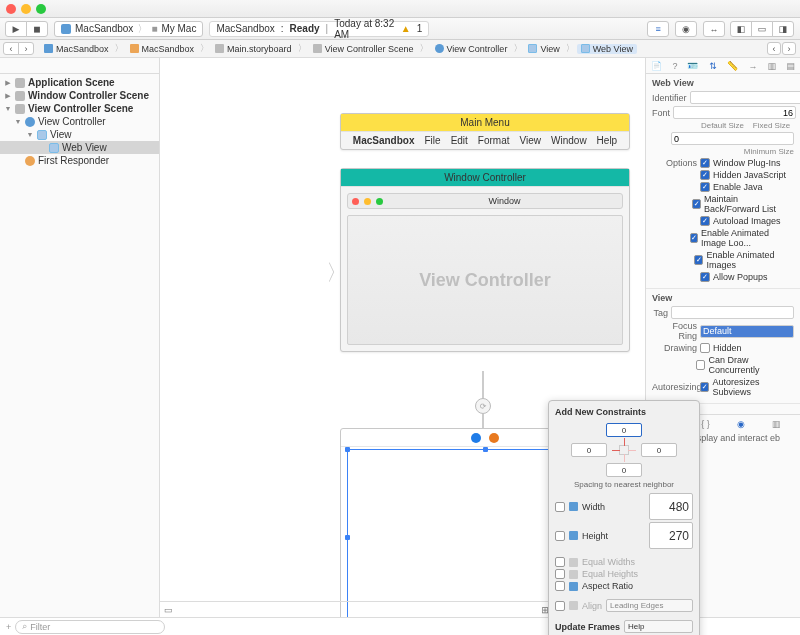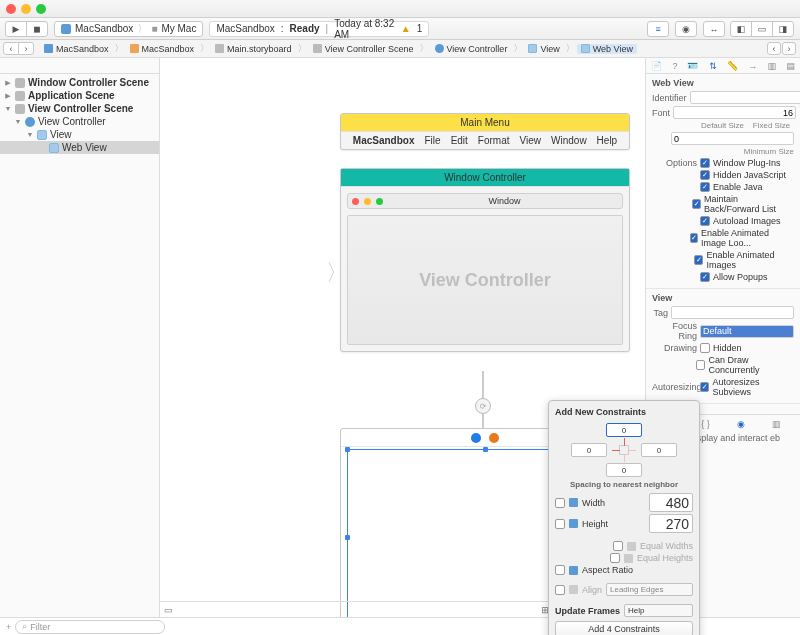--- a/index.html
+++ b/index.html
@@ -112,28 +112,28 @@
 .pin-fld.top { grid-column: 2; grid-row: 1; border-color: #2968c7; }
 .pin-fld.left { grid-column: 1; grid-row: 2; justify-self: end; }
 .pin-fld.right { grid-column: 3; grid-row: 2; justify-self: start; }
 .pin-fld.bottom { grid-column: 2; grid-row: 3; }
 .pin-center { grid-column: 2; grid-row: 2; width: 10px; height: 10px; border: 1px solid #ccc; position: relative; }
 .spoke { position: absolute; background: #f2bebe; }
 .spoke.top { left: 50%; top: -8px; width: 1px; height: 8px; background: #e0605a; }
 .spoke.bottom { left: 50%; bottom: -8px; width: 1px; height: 8px; }
 .spoke.left { top: 50%; left: -8px; height: 1px; width: 8px; background: #e0605a;}
 .spoke.right { top: 50%; right: -8px; height: 1px; width: 8px; }
-.pop-lbl { text-align: center; font-size: 8px; color: #666; margin: 2px 0 4px; font-weight: bold; }
+.pop-lbl { text-align: center; font-size: 8px; color: #666; margin: 2px 0 4px; }
 .pop-row { display: flex; align-items: center; gap: 4px; margin: 2px 0; }
 .pop-row .chk { background: #fff; }
 .pop-row .ico-sq { background: #5b9bd5; }
-.pop-val { width: 44px; height: 19px; border: 1px solid #c0c0c0; background: #fff; border-radius: 2px; text-align: right; padding: 0 3px; font-size: 14px; display: flex; align-items: center; justify-content: flex-end; margin-left: auto; }
+.pop-val { width: 44px; height: 27px; border: 1px solid #c0c0c0; background: #fff; border-radius: 2px; text-align: right; padding: 0 3px; font-size: 12px; display: flex; align-items: center; justify-content: flex-end; margin-left: auto; }
 .pop-sel { flex: 1; height: 13px; border: 1px solid #c0c0c0; background: #f7f7f7; border-radius: 2px; font-size: 8px; padding: 0 3px; display: flex; align-items: center; color: #888; }
 .pop-btn { width: 100%; height: 16px; border: 1px solid #c0c0c0; border-radius: 3px; background: linear-gradient(#fff,#f3f3f3); margin-top: 4px; font-size: 9px; text-align: center; line-height: 14px; }
-.pop-disabled { color: #aaa; justify-content: flex-end; }
+.pop-disabled { color: #aaa; }
 
 
 .footer { height: 18px; border-top: 1px solid #dcdcdc; display: flex; align-items: center; padding: 0 6px; font-size: 9px; }
 .filter { flex: 0 0 150px; height: 14px; border: 1px solid #d0d0d0; border-radius: 7px; padding: 0 6px; color: #999; background: #fff; display: flex; align-items: center; gap: 3px; }
 </style>
 </head>
 <body>
 
 <div class="titlebar">
   <div class="traffic">
@@ -220,46 +220,51 @@
 </div>
 
 <div class="main">
 
   <div class="navigator">
     <div class="nav-tabs"></div>
     <div class="tree">
       <div class="tree-row">
           <span class="tri">▶</span>
           <span class="tree-ico c-grey"></span>
-          <b>Window Controller Scene</b>
+          <b>Application Scene</b>
         </div>
       <div class="tree-row">
           <span class="tri">▶</span>
           <span class="tree-ico c-grey"></span>
-          <b>Application Scene</b>
+          <b>Window Controller Scene</b>
         </div>
       <div class="tree-row">
           <span class="tri">▼</span>
           <span class="tree-ico c-grey"></span>
           <b>View Controller Scene</b>
         </div>
       <div class="tree-row indent-1">
           <span class="tri">▼</span>
           <span class="tree-ico c-blue" style="border-radius:50%"></span>
           <span>View Controller</span>
         </div>
       <div class="tree-row indent-2">
           <span class="tri">▼</span>
           <span class="tree-ico c-lblue"></span>
           <span>View</span>
         </div>
       <div class="tree-row indent-3 sel">
           <span class="tri"></span>
           <span class="tree-ico c-lblue"></span>
           <span>Web View</span>
+        </div>
+      <div class="tree-row indent-1">
+          <span class="tri"></span>
+          <span class="tree-ico c-orange" style="border-radius:50%"></span>
+          <span>First Responder</span>
         </div>
     </div>
   </div>
 
   <div class="canvas">
 
     <div class="menu-panel">
       <div class="menu-title">Main Menu</div>
       <div class="menu-items">
         <span>MacSandbox</span>

